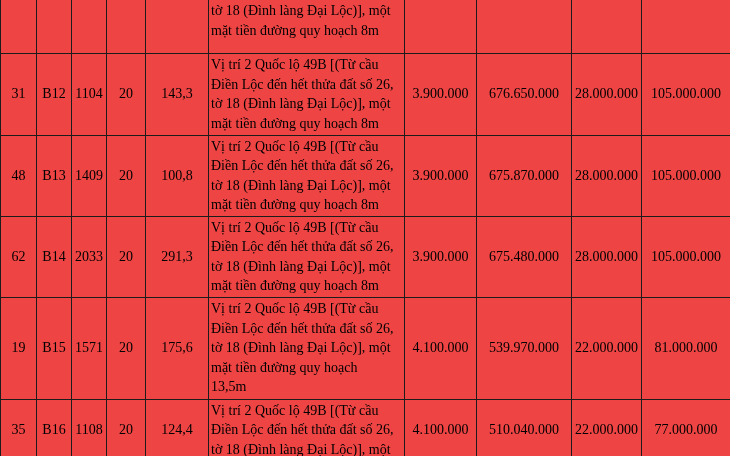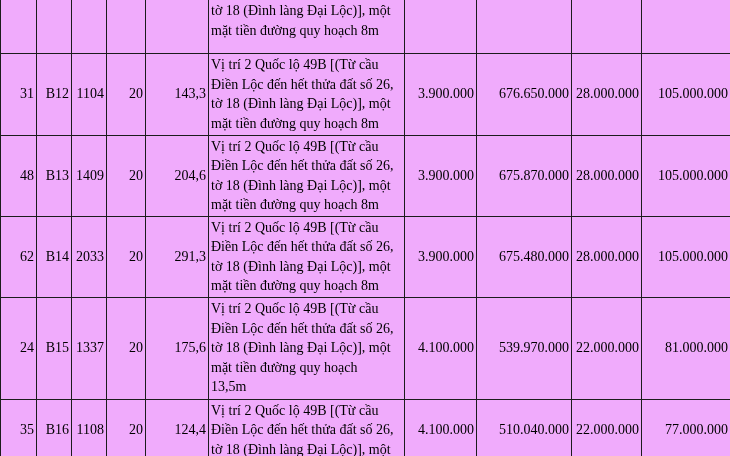--- a/index.html
+++ b/index.html
@@ -4,41 +4,41 @@
 <style>
   html, body {
     margin: 0;
     padding: 0;
     background: #ffffff;
   }
   .viewport {
     width: 730px;
     height: 456px;
     overflow: hidden;
-    background: #f0abfc;
+    background: #ef4444;
     position: relative;
   }
   table.grid {
     border-collapse: collapse;
     table-layout: fixed;
     width: 730px;
     color: #000000;
     font-family: "Liberation Serif", "DejaVu Serif", serif;
   }
   table.grid td {
     border: 1.5px solid #1c1c1c;
     vertical-align: middle;
     font-size: 14px;
     line-height: 19.5px;
     padding: 1px 2px;
     overflow: hidden;
   }
   table.grid tr:first-child td { border-top: none; }
   table.grid tr:last-child td { border-bottom: none; }
-  td.num { text-align: right; }
+  td.num { text-align: center; }
   td.desc {
     text-align: left;
     white-space: pre-line;
     padding: 1px 3px 1px 3px;
   }
   tr.h53  { height: 53px; }
   tr.h82  { height: 82px; }
   tr.h80  { height: 80px; }
   tr.h102 { height: 102px; }
   tr.h59  { height: 59px; }
@@ -90,21 +90,21 @@
         <td class="num">676.650.000</td>
         <td class="num">28.000.000</td>
         <td class="num">105.000.000</td>
       </tr>
 
       <tr class="h80">
         <td class="num">48</td>
         <td class="num">B13</td>
         <td class="num">1409</td>
         <td class="num">20</td>
-        <td class="num">204,6</td>
+        <td class="num">100,8</td>
         <td class="desc">Vị trí 2 Quốc lộ 49B [(Từ cầu
 Điền Lộc đến hết thửa đất số 26,
 tờ 18 (Đình làng Đại Lộc)], một
 mặt tiền đường quy hoạch 8m</td>
         <td class="num">3.900.000</td>
         <td class="num">675.870.000</td>
         <td class="num">28.000.000</td>
         <td class="num">105.000.000</td>
       </tr>
 
@@ -118,23 +118,23 @@
 Điền Lộc đến hết thửa đất số 26,
 tờ 18 (Đình làng Đại Lộc)], một
 mặt tiền đường quy hoạch 8m</td>
         <td class="num">3.900.000</td>
         <td class="num">675.480.000</td>
         <td class="num">28.000.000</td>
         <td class="num">105.000.000</td>
       </tr>
 
       <tr class="h102">
-        <td class="num">24</td>
+        <td class="num">19</td>
         <td class="num">B15</td>
-        <td class="num">1337</td>
+        <td class="num">1571</td>
         <td class="num">20</td>
         <td class="num">175,6</td>
         <td class="desc">Vị trí 2 Quốc lộ 49B [(Từ cầu
 Điền Lộc đến hết thửa đất số 26,
 tờ 18 (Đình làng Đại Lộc)], một
 mặt tiền đường quy hoạch
 13,5m</td>
         <td class="num">4.100.000</td>
         <td class="num">539.970.000</td>
         <td class="num">22.000.000</td>

